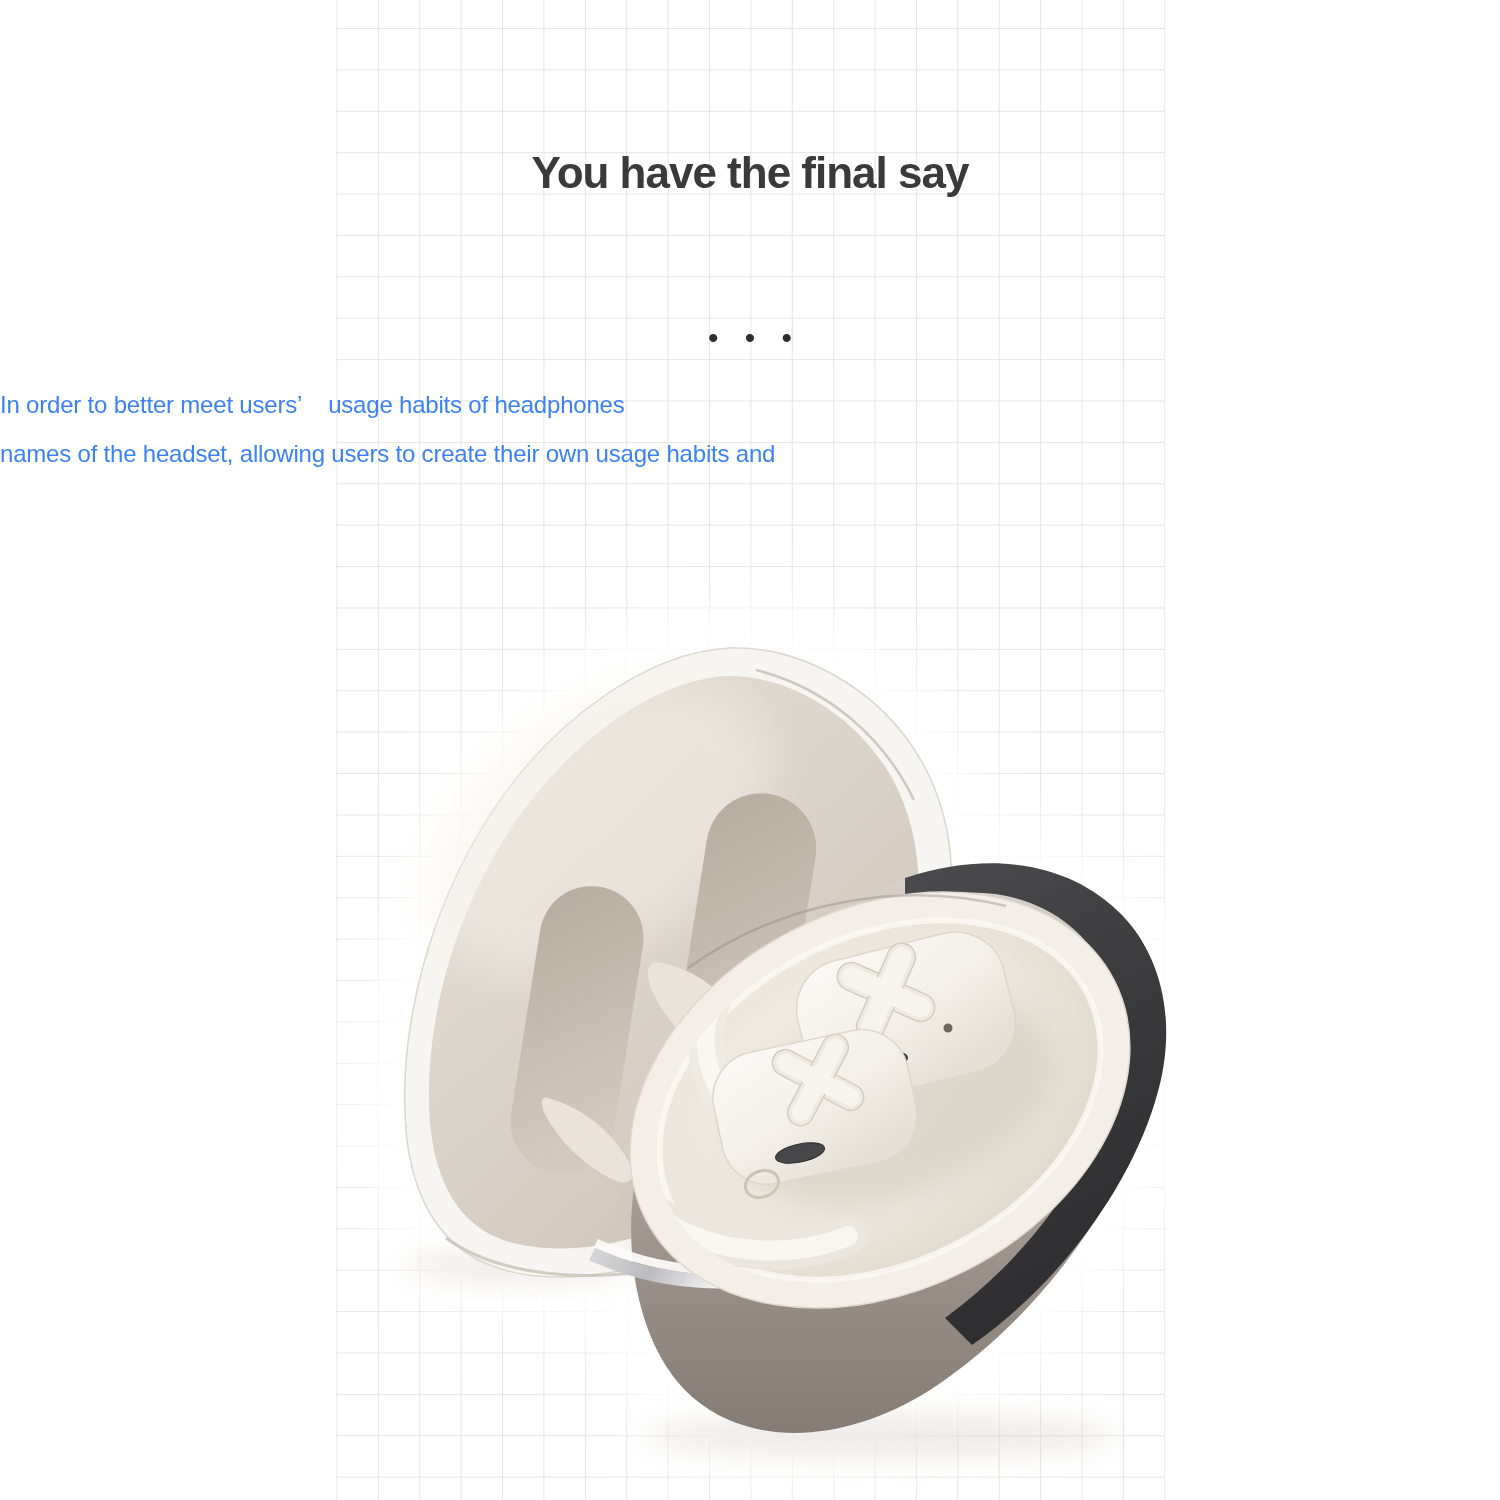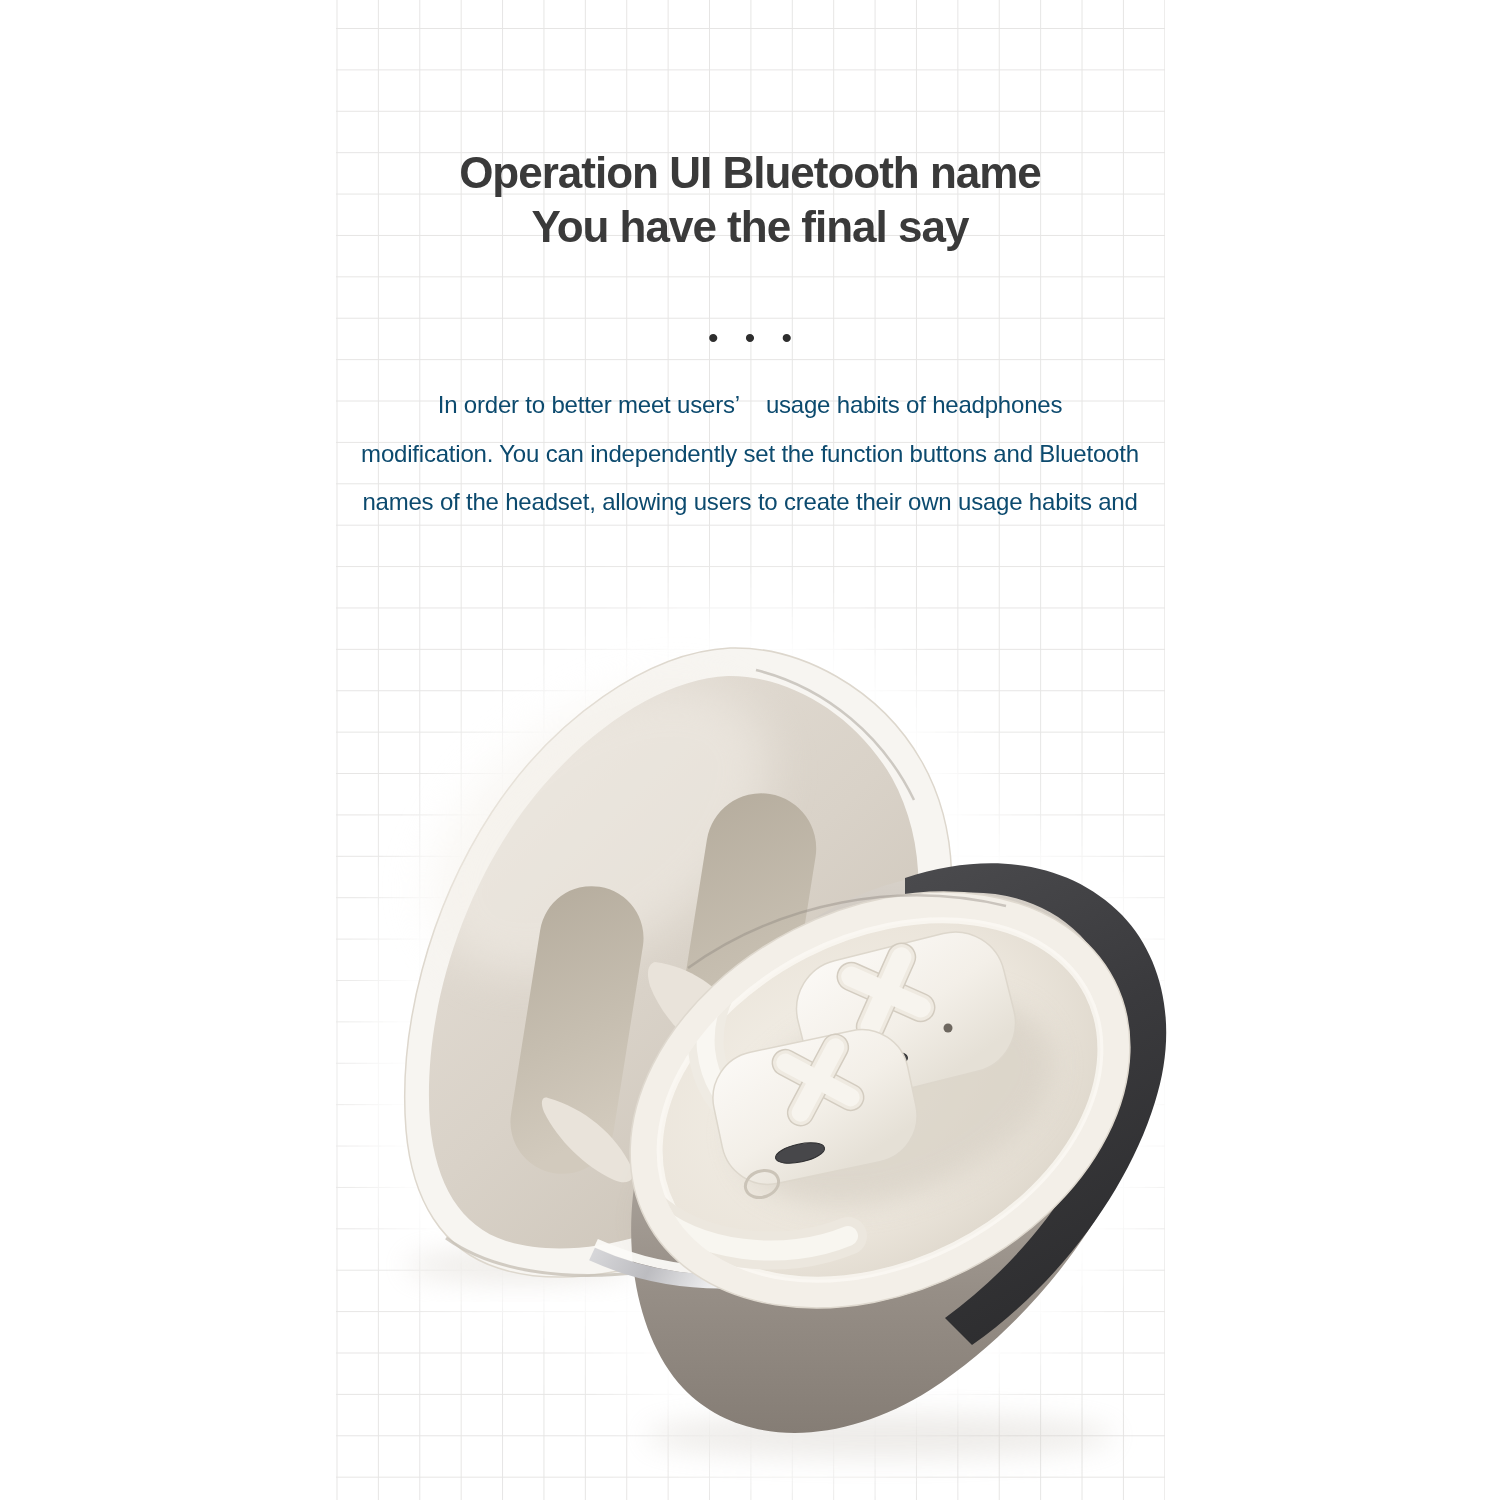--- a/index.html
+++ b/index.html
@@ -19,22 +19,22 @@
     position:absolute;left:0;top:146px;width:1500px;text-align:center;
     color:#3a3a3a;font-weight:700;font-size:44px;line-height:54px;
     letter-spacing:-1px;
   }
   .separator{
     position:absolute;left:0;top:318px;width:1500px;height:40px;
     text-align:center;color:#2e2e2e;font-size:30px;line-height:40px;
   }
   .separator .dot{display:inline-block;margin:0 9px;}
   .paragraph{
-    position:absolute;left:0;top:381px;width:1500px;text-align:center;
-    color:#0c4a6e;font-size:24px;line-height:48.5px;letter-spacing:-0.2px;
+    position:absolute;left:0;top:381px;width:1500px;text-align:left;
+    color:#3b82f6;font-size:24px;line-height:48.5px;letter-spacing:-0.2px;
     font-weight:400;
   }
   .paragraph .gap{display:inline-block;width:26px;}
   .figure{
     position:absolute;left:0;top:0;width:1500px;height:1500px;
   }
 </style>
 </head>
 <body>
 
@@ -173,31 +173,29 @@
           <rect x="-9" y="-46" width="18" height="92" rx="9" fill="#f7f4ee"></rect>
         </g>
         <ellipse cx="800" cy="1153" rx="25" ry="9" transform="rotate(-12 800 1153)" fill="#47474a" stroke="#2f2f31" stroke-width="1"></ellipse>
       </g>
 
       <ellipse cx="762" cy="1184" rx="17" ry="13" transform="rotate(-20 762 1184)" fill="none" stroke="#cbc4b8" stroke-width="3"></ellipse>
     </g>
   </svg>
 
   <div class="heading">
-    <div>Operation UI Bluetooth name</div>
     <div>You have the final say</div>
   </div>
 
   <div class="separator">
     <span class="dot">•</span>
     <span class="dot">•</span>
     <span class="dot">•</span>
   </div>
 
   <div class="paragraph">
     <div>
       <span>In order to better meet users’</span><span class="gap"></span><span>usage habits of headphones</span>
     </div>
-    <div>modification. You can independently set the function buttons and Bluetooth</div>
     <div>names of the headset, allowing users to create their own usage habits and</div>
   </div>
 
 </div>
 
 </body></html>

